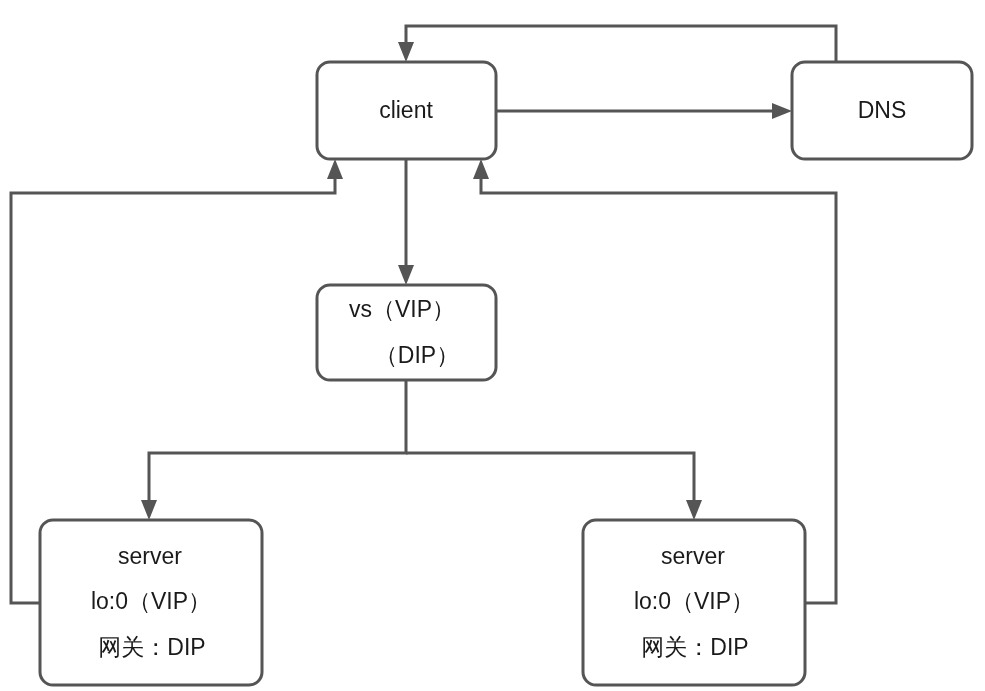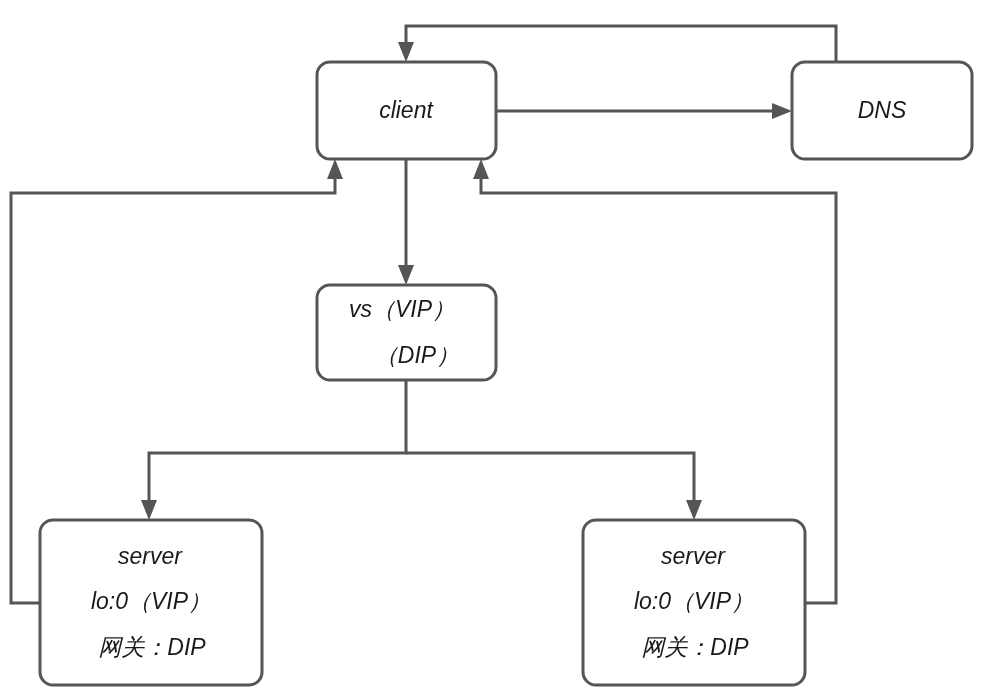--- a/index.html
+++ b/index.html
@@ -11,21 +11,20 @@
     width: 985px;
     height: 691px;
     font-family: "Liberation Sans", "DejaVu Sans", sans-serif;
     overflow: hidden;
   }
   #diagram-canvas {
     position: relative;
     width: 985px;
     height: 691px;
     background: #ffffff;
-    font-style: italic;
   }
   svg.diagram-svg {
     position: absolute;
     top: 0;
     left: 0;
     width: 985px;
     height: 691px;
     display: block;
   }
   .node-box {

